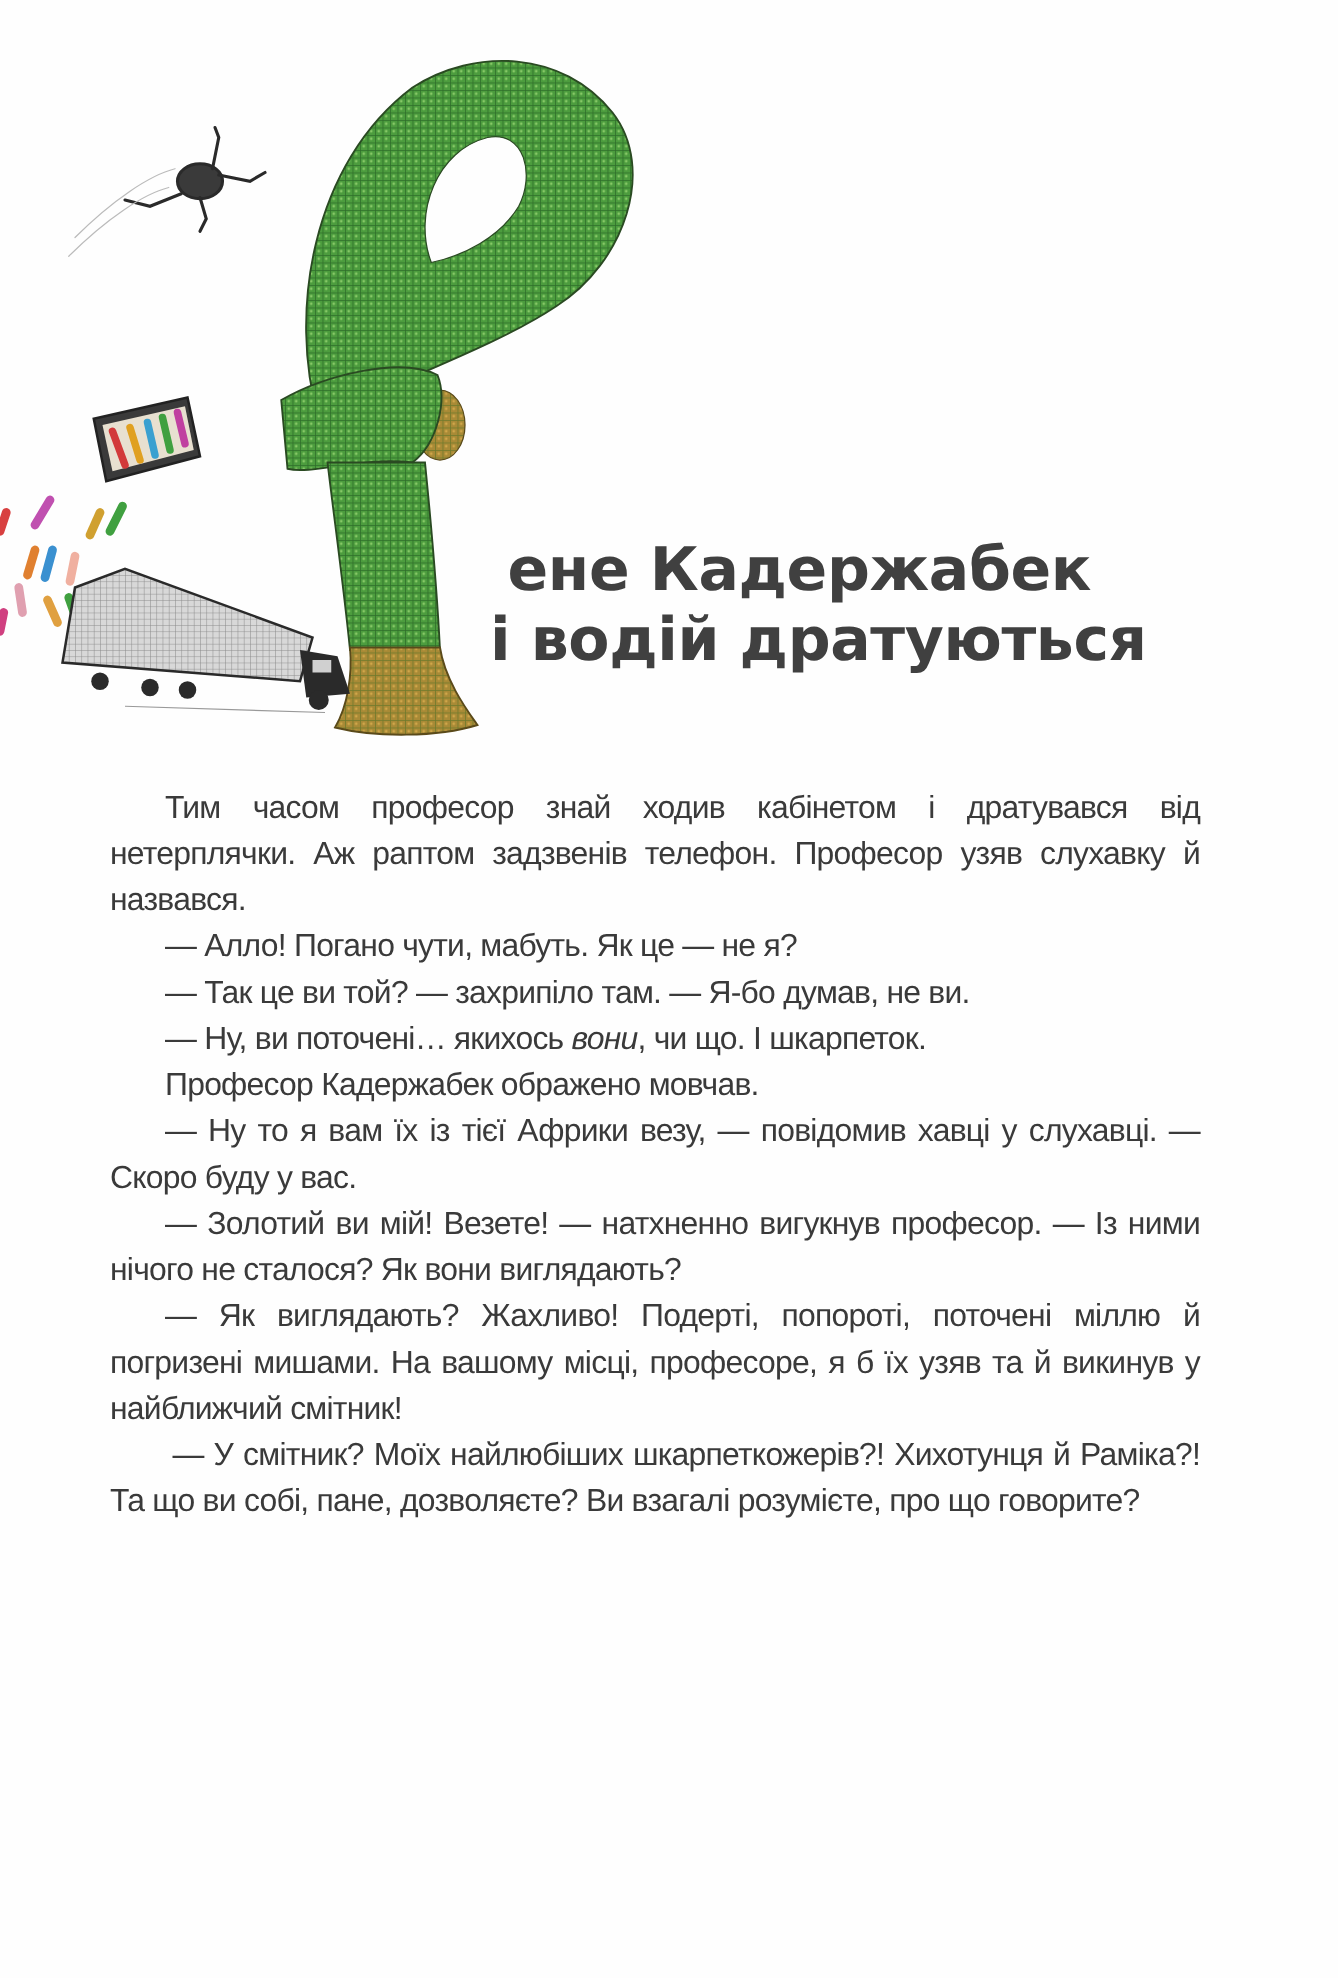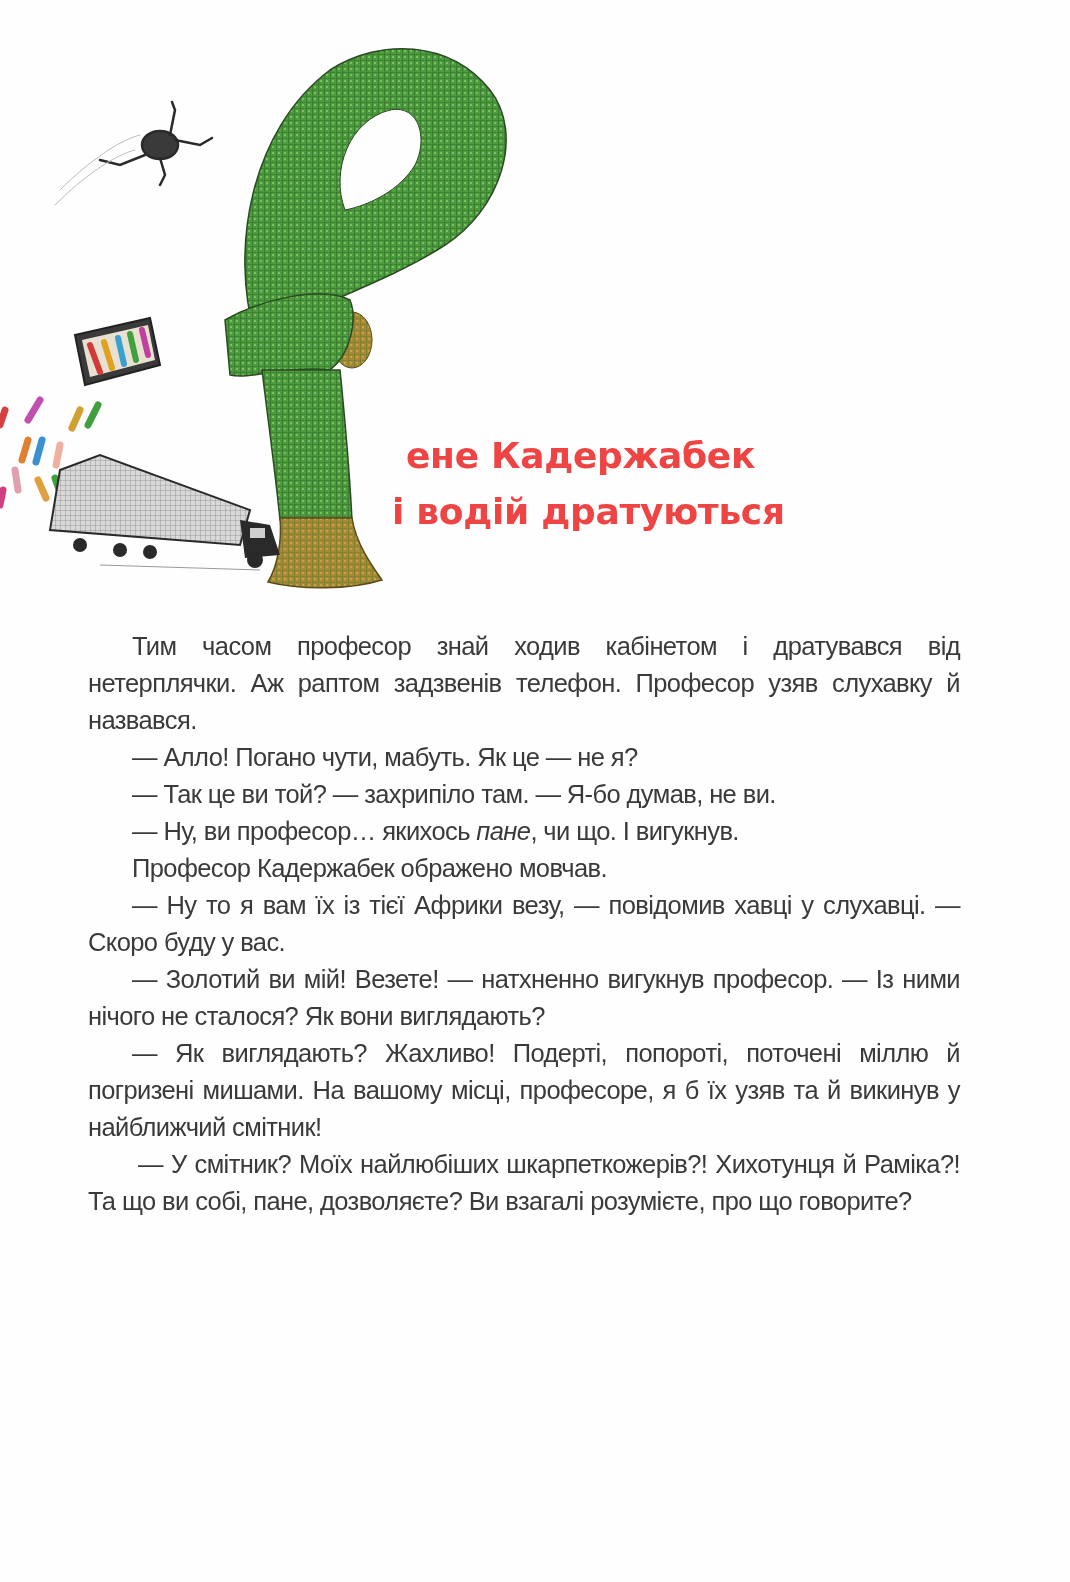--- a/index.html
+++ b/index.html
@@ -13,22 +13,22 @@
     }
     .illustration {
       position: absolute; left: 0; top: 0;
       width: 560px; height: 600px;
     }
     .chapter-title {
       position: absolute;
       left: 392px; top: 428px;
       font-family: "DejaVu Sans", sans-serif;
       font-weight: bold;
-      font-size: 36px;
-      color: #ef4444;
+      font-size: 48px;
+      color: #404040;
       line-height: 56px;
       letter-spacing: -0.3px;
     }
     .chapter-title .line1 { display: block; margin-left: 14px; }
     .chapter-title .line2 { display: block; margin-left: 0px; }
     .body-text {
       position: absolute;
       left: 88px; top: 628px;
       width: 872px;
       font-family: Liberation Sans, sans-serif;
@@ -131,19 +131,19 @@
 
 <div class="chapter-title">
   <span class="line1">ене Кадержабек</span>
   <span class="line2">і водій дратуються</span>
 </div>
 
 <div class="body-text">
   <p>Тим часом професор знай ходив кабінетом і дратувався від нетерплячки. Аж раптом задзвенів телефон. Професор узяв слухавку й назвався.</p>
   <p>— Алло! Погано чути, мабуть. Як це — не я?</p>
   <p>— Так це ви той? — захрипіло там. — Я-бо думав, не ви.</p>
-  <p><span>— Ну, ви професор… якихось </span><em>пане</em><span>, чи що. І вигукнув.</span></p>
+  <p><span>— Ну, ви поточені… якихось </span><em>вони</em><span>, чи що. І шкарпеток.</span></p>
   <p>Професор Кадержабек ображено мовчав.</p>
   <p>— Ну то я вам їх із тієї Африки везу, — повідомив хавці у слу­хавці. — Скоро буду у вас.</p>
   <p>— Золотий ви мій! Везете! — натхненно вигукнув профе­сор. — Із ними нічого не сталося? Як вони виглядають?</p>
   <p>— Як виглядають? Жахливо! Подерті, попороті, поточені міллю й погризені мишами. На вашому місці, професоре, я б їх узяв та й викинув у найближчий смітник!</p>
   <p class="extra-indent">— У смітник? Моїх найлюбіших шкарпеткожерів?! Хихотун­ця й Раміка?! Та що ви собі, пане, дозволяєте? Ви взагалі розу­мієте, про що говорите?</p>
 </div>
 
 </body></html>

